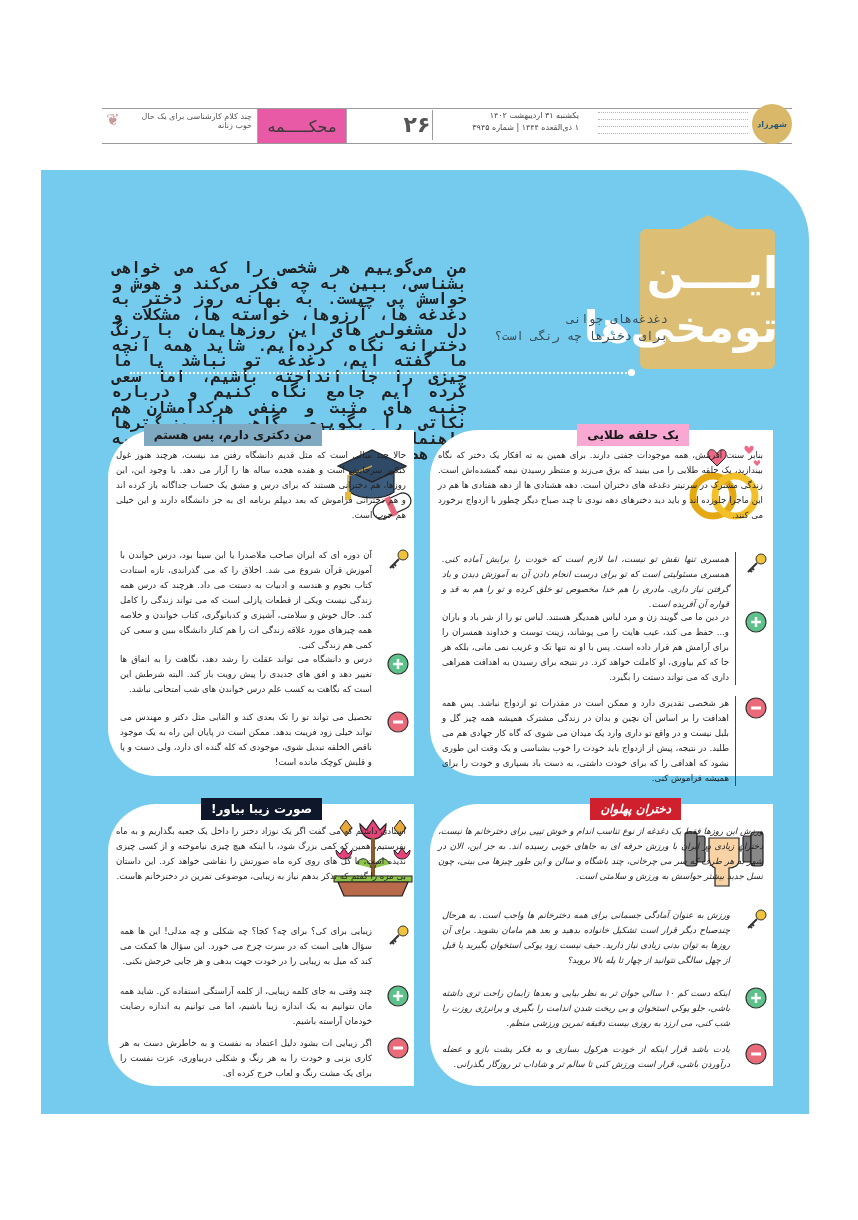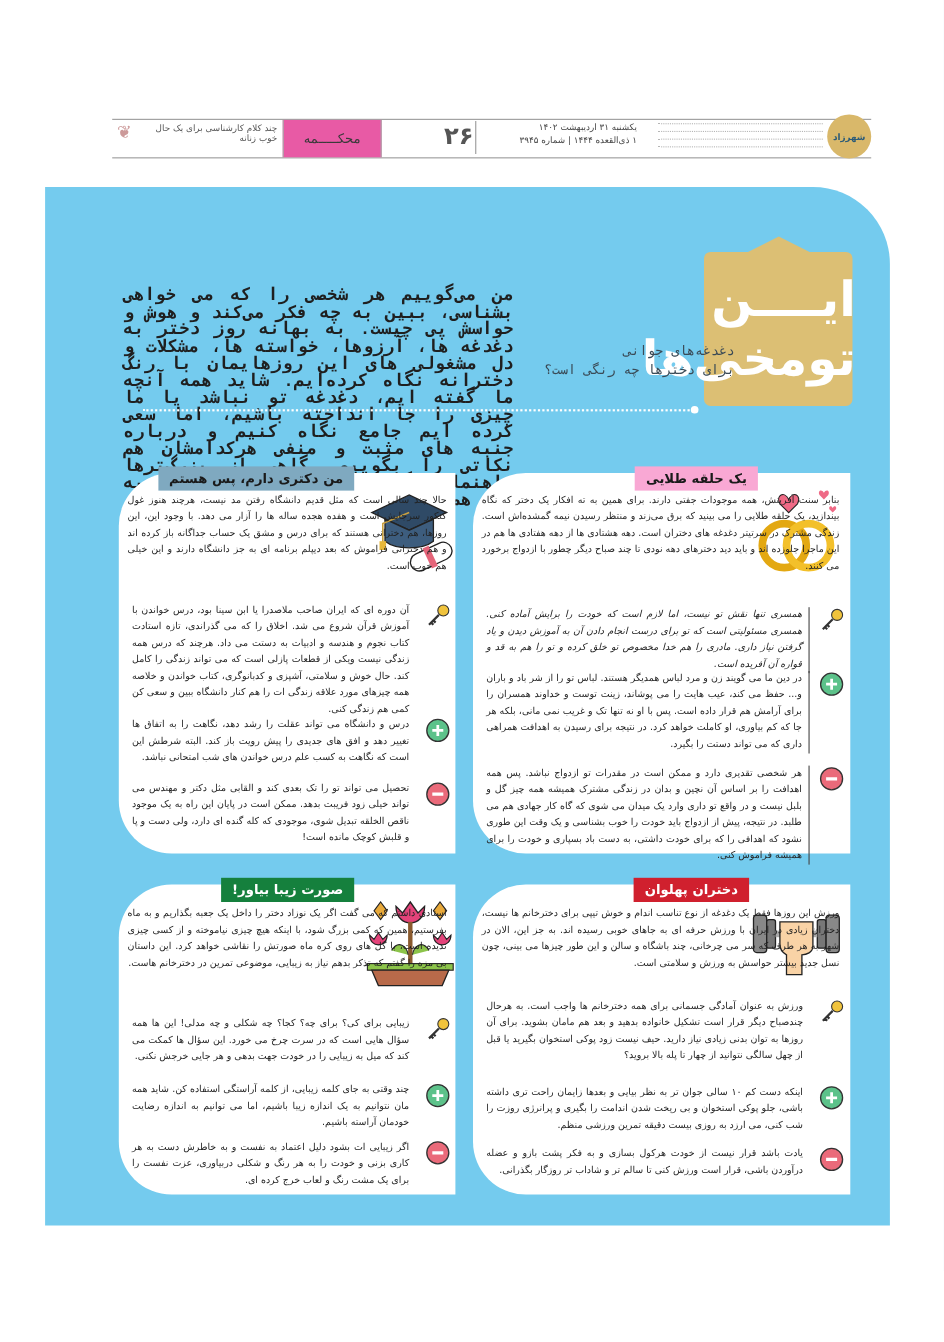--- a/index.html
+++ b/index.html
@@ -11,21 +11,21 @@
   .header .rule-top { position:absolute; left:0; right:0; top:4px; height:1px; background:#9a9a9a; }
   .header .rule-bot { position:absolute; left:0; right:0; top:39px; height:1px; background:#9a9a9a; }
   .logo { position:absolute; right:0; top:0; width:40px; height:40px; border-radius:50%; background:#d9b86a;
           display:flex; align-items:center; justify-content:center; color:#2a5a78; font-size:13px; font-weight:bold; }
   .dotlines { position:absolute; right:44px; top:8px; width:150px; height:28px; }
   .dotlines div { height:1px; border-top:1px dotted #b5b5b5; margin-bottom:6px; }
   .dateblock { position:absolute; left:337px; top:6px; width:140px; text-align:right; direction:rtl; font-size:8px; color:#444; line-height:12px; }
   .datesep { position:absolute; left:330px; top:6px; width:1px; height:30px; background:#9a9a9a; }
   .pagenum { position:absolute; left:300px; top:8px; width:30px; font-size:22px; font-weight:bold; color:#555; text-align:center; }
   .section-badge { position:absolute; left:155px; top:5px; width:90px; height:34px; background:#e85aa5;
-                   color:#3a3a3a; font-size:12px; display:flex; align-items:center; justify-content:center; border-left:1px solid #aaa; border-right:1px solid #aaa;}
+                   color:#3a3a3a; font-size:16px; display:flex; align-items:center; justify-content:center; border-left:1px solid #aaa; border-right:1px solid #aaa;}
   .tagline { position:absolute; left:30px; top:8px; width:120px; text-align:right; direction:rtl; font-size:8px; color:#555; }
   .stamp { position:absolute; left:0; top:6px; width:22px; height:28px; color:#c99; font-size:16px; text-align:center; }
 
   
   .panel { position:absolute; left:41px; top:170px; width:768px; height:944px; background:#74cbee; border-top-right-radius:70px; }
 
   
   .hero-box { position:absolute; left:640px; top:229px; width:135px; height:140px; background:#dcbf74; border-radius:6px; }
   .hero-box:before { content:""; position:absolute; left:40px; top:-14px; width:0; height:0;
                      border-left:28px solid transparent; border-right:28px solid transparent; border-bottom:14px solid #dcbf74; }
@@ -162,21 +162,21 @@
     <span class="ico ico-minus">
         <svg viewBox="0 0 24 24">
           <circle cx="12" cy="12" r="10" fill="#ea6a7a" stroke="#333" stroke-width="1.2"></circle>
           <path d="M7 12h10" stroke="#fff" stroke-width="3"></path>
         </svg>
       </span>
     <div class="txt" style="width:258px; border-right:none;">تحصیل می تواند تو را تک بعدی کند و القابی مثل دکتر و مهندس می تواند خیلی زود فریبت بدهد. ممکن است در پایان این راه به یک موجود ناقص الخلقه تبدیل شوی، موجودی که کله گنده ای دارد، ولی دست و پا و قلبش کوچک مانده است!</div>
   </div>
 </div>
 
-<div class="card" style="left:430px; top:804px; width:343px; height:282px;">
+<div class="card" style="left:430px; top:804px; width:343px; height:282px;font-style:italic;">
   <div class="tag" style="background:#d0202e; color:#ffffff; right:92px;">دختران پهلوان</div>
   <div class="art">
     <svg viewBox="0 0 82 84" width="82" height="84">
       <rect x="2" y="18" width="12" height="34" rx="3" fill="#888" stroke="#222" stroke-width="1.2"></rect>
       <rect x="14" y="22" width="8" height="26" rx="2" fill="#777" stroke="#222" stroke-width="1.2"></rect>
       <rect x="60" y="22" width="8" height="26" rx="2" fill="#777" stroke="#222" stroke-width="1.2"></rect>
       <rect x="68" y="18" width="12" height="34" rx="3" fill="#888" stroke="#222" stroke-width="1.2"></rect>
       <rect x="22" y="32" width="38" height="6" fill="#aaa"></rect>
       <path d="M26 24 h30 v22 c0 6 -6 8 -10 8 v18 h-14 v-18 c-4 -2 -6 -6 -6 -10z" fill="#f9d3a6" stroke="#222" stroke-width="1.2"></path>
     </svg>
@@ -200,26 +200,26 @@
       </span>
     <div class="txt" style="width:294px; border-right:none;">اینکه دست کم ۱۰ سالی جوان تر به نظر بیایی و بعدها زایمان راحت تری داشته باشی، جلو پوکی استخوان و بی ریخت شدن اندامت را بگیری و پرانرژی روزت را شب کنی، می ارزد به روزی بیست دقیقه تمرین ورزشی منظم.</div>
   </div>
   <div class="item" style="left:8px; top:238px; width:330px;">
     <span class="ico ico-minus">
         <svg viewBox="0 0 24 24">
           <circle cx="12" cy="12" r="10" fill="#ea6a7a" stroke="#333" stroke-width="1.2"></circle>
           <path d="M7 12h10" stroke="#fff" stroke-width="3"></path>
         </svg>
       </span>
-    <div class="txt" style="width:294px; border-right:none;">یادت باشد قرار نیست از خودت هرکول بسازی و به فکر پشت بازو و عضله درآوردن باشی، قرار است ورزش کنی تا سالم تر و شاداب تر روزگار بگذرانی.</div>
+    <div class="txt" style="width:294px; border-right:none;">یادت باشد قرار اینکه از خودت هرکول بسازی و به فکر پشت بازو و عضله درآوردن باشی، قرار است ورزش کنی تا سالم تر و شاداب تر روزگار بگذرانی.</div>
   </div>
 </div>
 
 <div class="card" style="left:108px; top:804px; width:306px; height:282px;">
-  <div class="tag" style="background:#15803d; color:#ffffff; right:92px;margin-left:20px;">صورت زیبا بیاور!</div>
+  <div class="tag" style="background:#0f172a; color:#ffffff; right:92px;margin-left:20px;">صورت زیبا بیاور!</div>
   <div class="art" style="right:0;">
     <svg viewBox="0 0 82 84" width="82" height="84">
       <path d="M8 14 l6 -8 l6 8 l-6 8z" fill="#e8a93a" stroke="#222" stroke-width="1"></path>
       <path d="M62 14 l6 -8 l6 8 l-6 8z" fill="#e8a93a" stroke="#222" stroke-width="1"></path>
       <path d="M28 10 c0 20 26 20 26 0 l-6 6 l-7 -10 l-7 10z" fill="#e4437a" stroke="#222" stroke-width="1.2"></path>
       <rect x="39" y="24" width="4" height="40" fill="#8a5a2e"></rect>
       <path d="M4 36 c0 12 16 12 16 0 l-4 4 l-4 -6 l-4 6z" fill="#e4437a" stroke="#222" stroke-width="1"></path>
       <path d="M62 36 c0 12 16 12 16 0 l-4 4 l-4 -6 l-4 6z" fill="#e4437a" stroke="#222" stroke-width="1"></path>
       <path d="M24 50 c6 -10 14 -4 15 4" fill="#8cc44a" stroke="#222" stroke-width="1"></path>
       <path d="M58 50 c-6 -10 -14 -4 -15 4" fill="#8cc44a" stroke="#222" stroke-width="1"></path>

